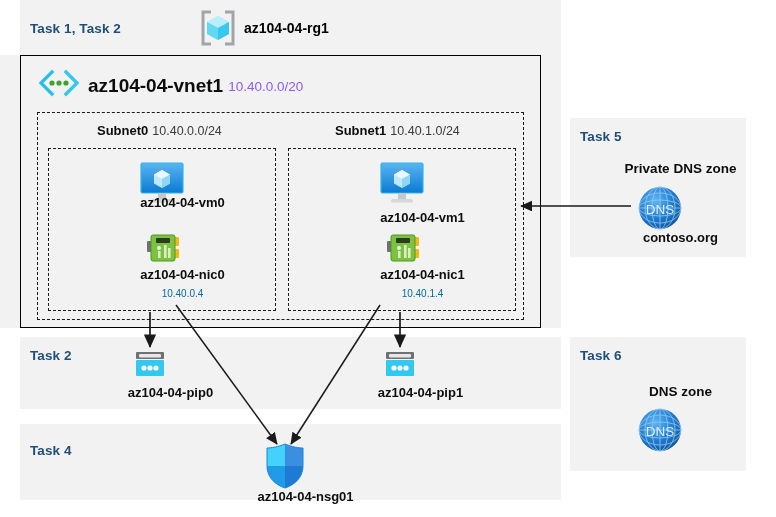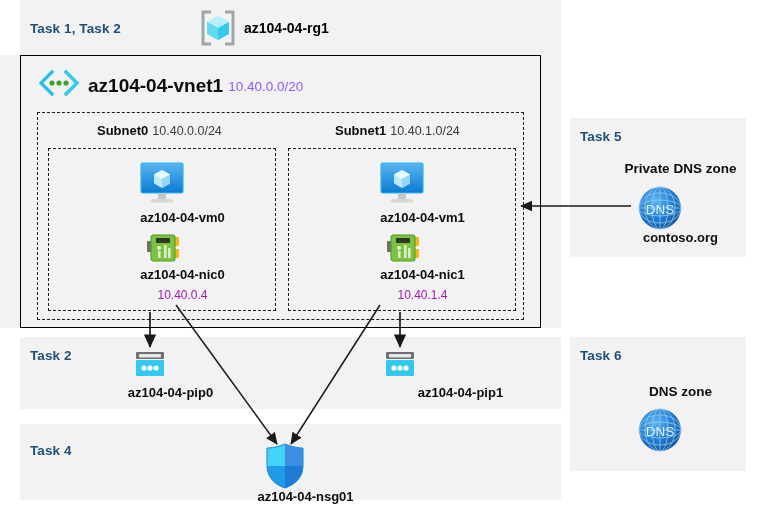--- a/index.html
+++ b/index.html
@@ -43,21 +43,21 @@
 
   .subnet-title{position:absolute;white-space:nowrap;}
   .subnet-title .bold{font-weight:bold;font-size:13px;color:#0d0d0d;margin-left:42px;}
   .subnet-title .plain{font-weight:normal;font-size:12.5px;color:#3b3b3b;margin-left:4px;}
 
   .node-label{
     position:absolute;text-align:center;font-weight:bold;font-size:13px;color:#0d0d0d;
     white-space:nowrap;
   }
   .node-sub{
-    position:absolute;text-align:center;font-weight:normal;font-size:12px;color:#a21caf;
+    position:absolute;text-align:center;font-weight:normal;font-size:10px;color:#0369a1;
     white-space:nowrap;
   }
   .center-t{transform:translateX(-50%);padding-left:41px;}
 
   
   .icon{position:absolute;}
 
   svg{display:block;overflow:visible;}
 
   #arrows{position:absolute;left:0;top:0;width:776px;height:517px;pointer-events:none;}
@@ -128,21 +128,21 @@
       </defs>
       <rect x="5" y="3" width="42" height="30" rx="1.5" fill="url(#vmg0)"></rect>
       <rect x="5" y="3" width="42" height="30" rx="1.5" fill="none" stroke="#2FB6EE" stroke-width="1.2"></rect>
       <polygon points="26,10 34,14.5 34,23.5 26,28 18,23.5 18,14.5" fill="#BFE9FA"></polygon>
       <polygon points="26,10 34,14.5 26,19 18,14.5" fill="#E8F8FD"></polygon>
       <polygon points="26,19 34,14.5 34,23.5 26,28" fill="#8FD7F5"></polygon>
       <rect x="22" y="33" width="8" height="6" fill="#C4C8CB"></rect>
       <rect x="15" y="39" width="22" height="3.6" rx="1.6" fill="#D4D8DB"></rect>
     </svg>
   </div>
-  <div class="node-label center-t" style="left:162px;top:210px;text-align:right;">az104-04-vm0</div>
+  <div class="node-label center-t" style="left:162px;top:195px;text-align:right;">az104-04-vm0</div>
 
   <div class="icon" style="left:145px;top:232px;">
     <svg width="36" height="32" viewBox="0 0 36 32">
       <rect x="2" y="9" width="6" height="11" rx="1" fill="#6E7073"></rect>
       <rect x="28" y="5" width="6" height="9" rx="1" fill="#F5B716"></rect>
       <rect x="28" y="17" width="6" height="9" rx="1" fill="#F5B716"></rect>
       <rect x="6" y="3" width="24" height="26" rx="2" fill="#7CC142"></rect>
       <rect x="6" y="3" width="24" height="26" rx="2" fill="none" stroke="#4C9A1E" stroke-width="1"></rect>
       <rect x="11" y="6" width="14" height="5" rx="1" fill="#2F3A1E"></rect>
       <circle cx="14" cy="16" r="2" fill="#EAF5DD"></circle>
@@ -207,21 +207,21 @@
   <div class="icon" style="left:383px;top:350px;">
     <svg width="34" height="30" viewBox="0 0 34 30">
       <rect x="3" y="2" width="28" height="7" rx="1" fill="#6E7073"></rect>
       <rect x="6" y="4" width="22" height="3.4" rx="1" fill="#E6E8EA"></rect>
       <rect x="3" y="10" width="28" height="16" rx="1" fill="#32C8F0"></rect>
       <circle cx="11" cy="18" r="2.6" fill="#FFFFFF"></circle>
       <circle cx="17" cy="18" r="2.6" fill="#FFFFFF"></circle>
       <circle cx="23" cy="18" r="2.6" fill="#FFFFFF"></circle>
     </svg>
   </div>
-  <div class="node-label center-t" style="left:400px;top:385px;margin-left:40px;">az104-04-pip1</div>
+  <div class="node-label center-t" style="left:400px;top:385px;">az104-04-pip1</div>
 
   <div class="task-label" style="left:30px;top:443px;">Task 4</div>
 
   <div class="icon" style="left:262px;top:442px;">
     <svg width="46" height="48" viewBox="0 0 46 48">
       <defs>
         <clipPath id="shieldclip">
           <path d="M23 2 C16 5 9 6 5 6 L5 24 C5 36 14 43 23 46 C32 43 41 36 41 24 L41 6 C37 6 30 5 23 2 Z"></path>
         </clipPath>
       </defs>

